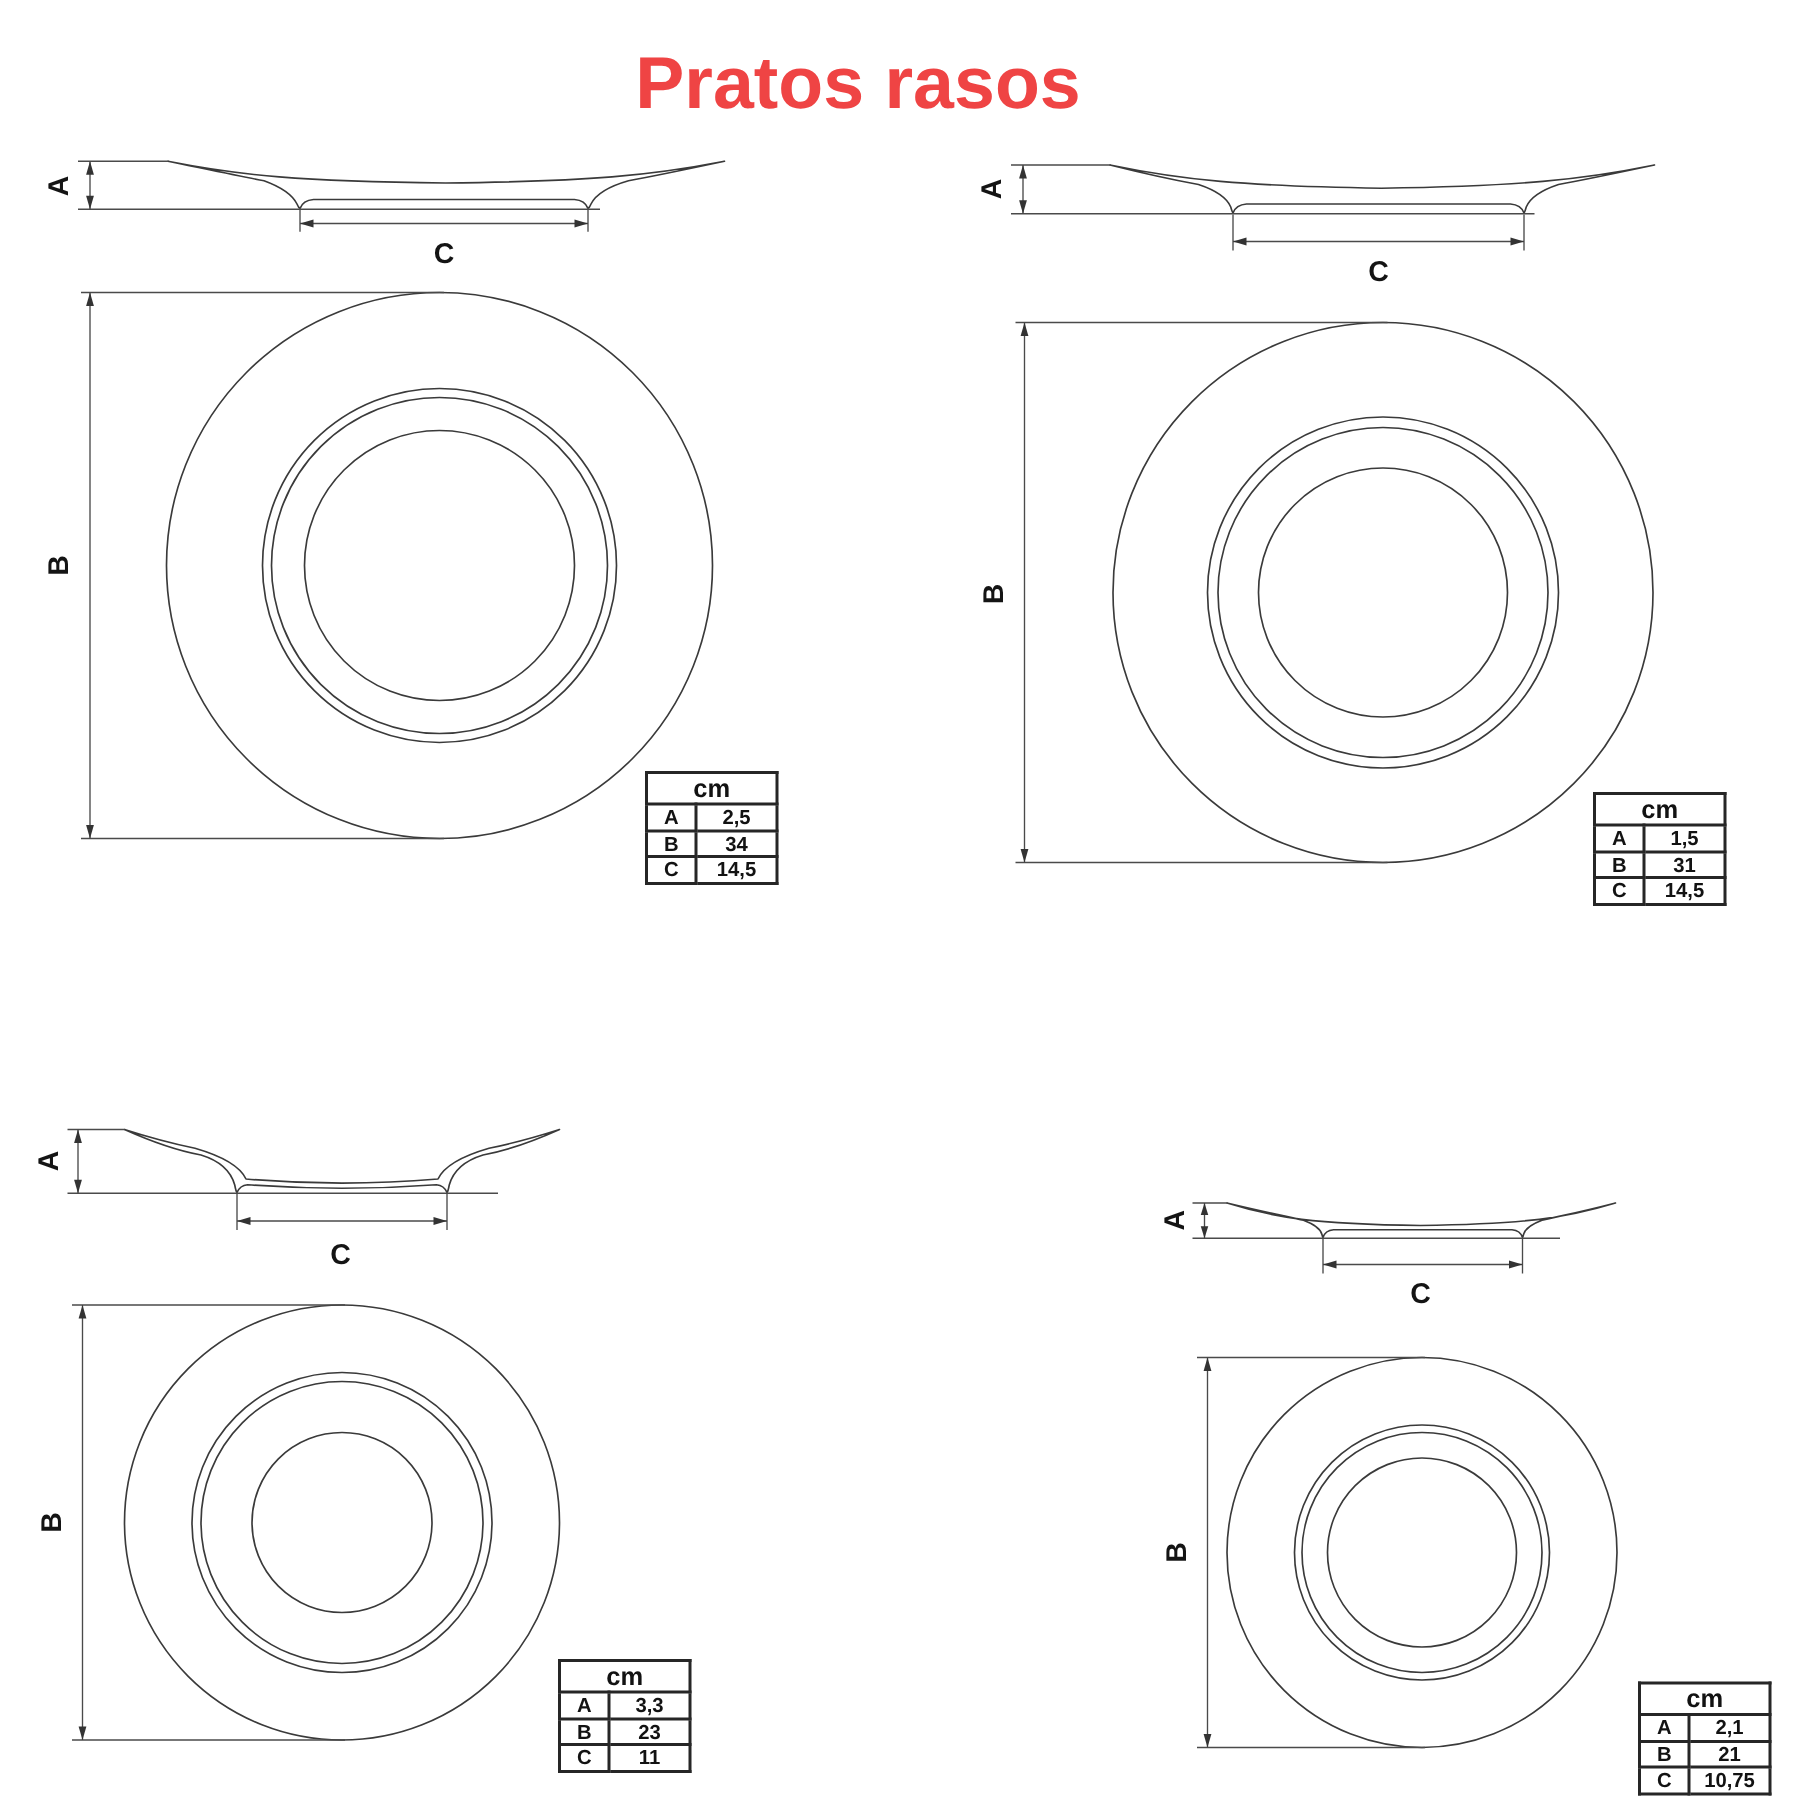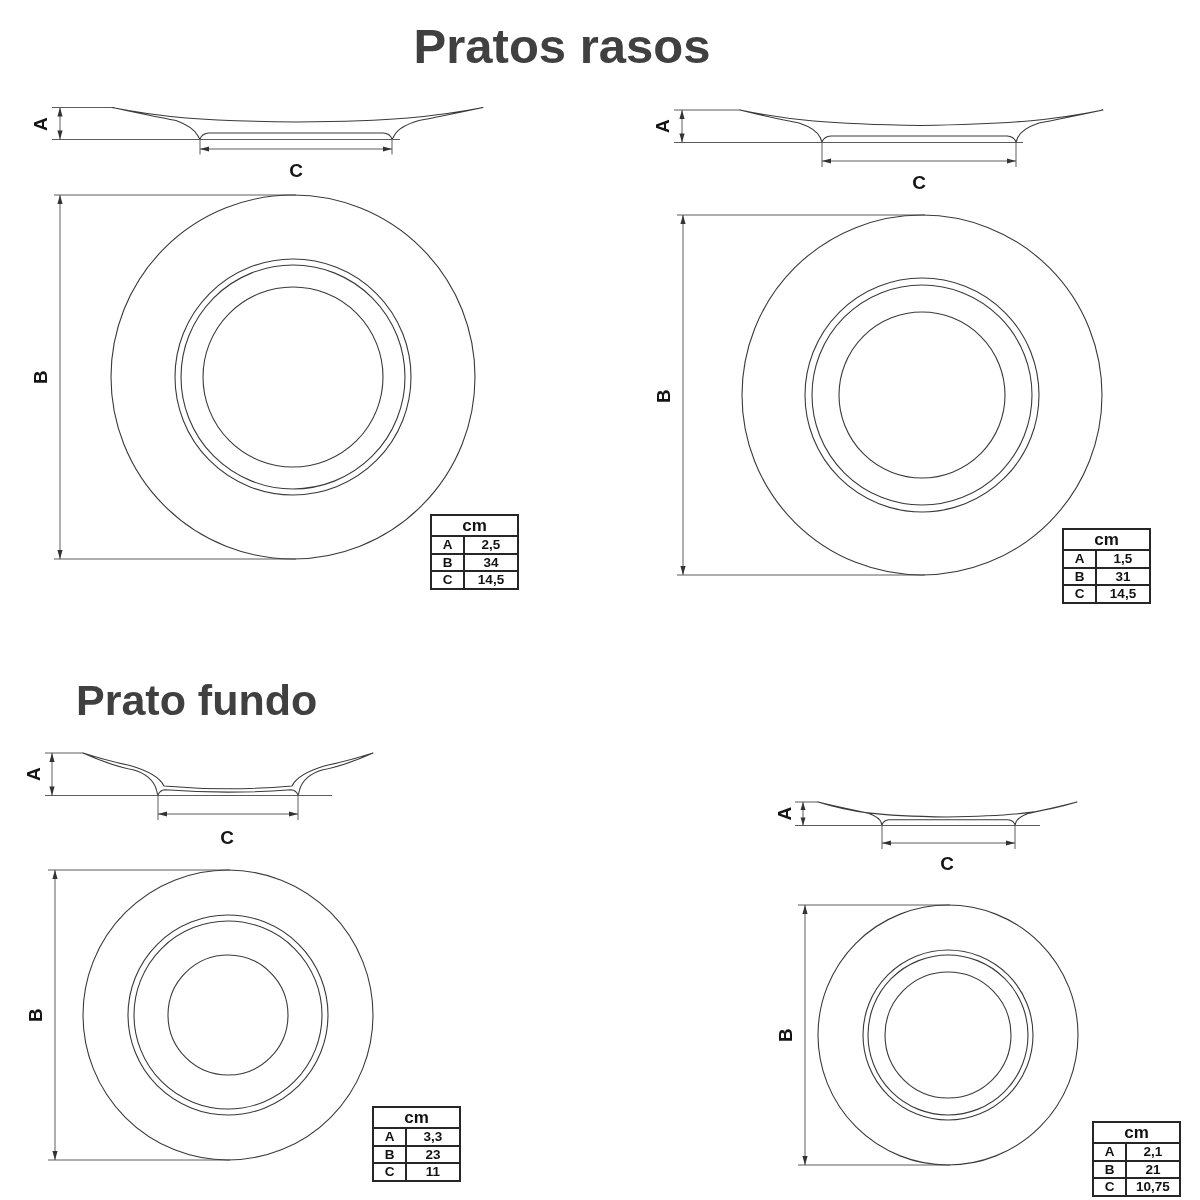--- a/index.html
+++ b/index.html
@@ -1,19 +1,19 @@
 <!DOCTYPE html>
 <html><head>
 <meta charset="utf-8">
 <style>
   html,body{margin:0;padding:0;background:#fff;}
   .canvas{position:relative;width:1200px;height:1200px;background:#ffffff;overflow:hidden;
           font-family:"Liberation Sans","DejaVu Sans",sans-serif;}
   .drawing-layer{position:absolute;left:0;top:0;}
-  .title{position:absolute;margin:0;color:#404040;font-weight:700;white-space:nowrap;letter-spacing:0;}
+  .title{position:absolute;margin:10px;color:#ef4444;font-weight:700;white-space:nowrap;letter-spacing:0;}
   .title-top{left:0;top:18px;width:1124px;text-align:center;font-size:49px;}
   .title-fundo{left:76px;top:676px;font-size:43px;}
   .title-sobremesa{left:722px;top:702px;font-size:43px;}
   .outline{fill:#ffffff;stroke:#3a3a3a;stroke-width:1.1;stroke-linejoin:round;}
   .ring{fill:none;stroke:#3a3a3a;stroke-width:1.1;}
   .dimline{stroke:#4a4a4a;stroke-width:0.9;fill:none;}
   .arrow{fill:#333333;stroke:none;}
   .dimlabel{font:700 19px "Liberation Sans","DejaVu Sans",sans-serif;fill:#141414;
             text-anchor:middle;dominant-baseline:central;}
   .mtable{position:absolute;border-collapse:collapse;background:#ffffff;font-weight:700;color:#121212;}
@@ -22,21 +22,20 @@
   .mtable td{font-size:13.5px;height:13px;}
   .mtable td.key{width:27px;}
   .mtable td.val{width:48px;margin-top:28px;}
 </style>
 </head>
 <body>
 
 <div class="canvas">
 
   <h1 class="title title-top">Pratos rasos</h1>
-  <h2 class="title title-fundo">Prato fundo</h2>
 
   <svg class="drawing-layer" width="1200" height="1200" viewBox="0 0 1200 1200">
 
     <g>
       <path class="outline" d="M 112,107.5 C 160,117 200,121 297,122 C 394,121 434,117 483,107.5
            C 450,114.5 430,118.5 419,120.5 C 405,124.5 397,130 394,136
            Q 393,138.5 392,139 Q 390,133.5 383,133 L 209,133 Q 202,133.5 200,139
            Q 199,138.5 198,136 C 195,130 187,124.5 176,120.5 C 165,118.5 146,114.5 112,107.5 Z"></path>
       <g>
         <line class="dimline" x1="52" y1="107.5" x2="112" y2="107.5"></line>

